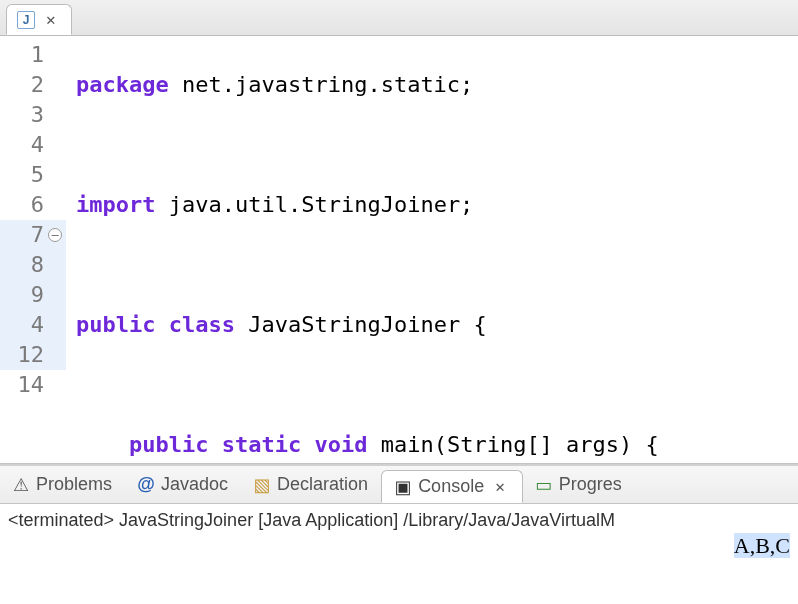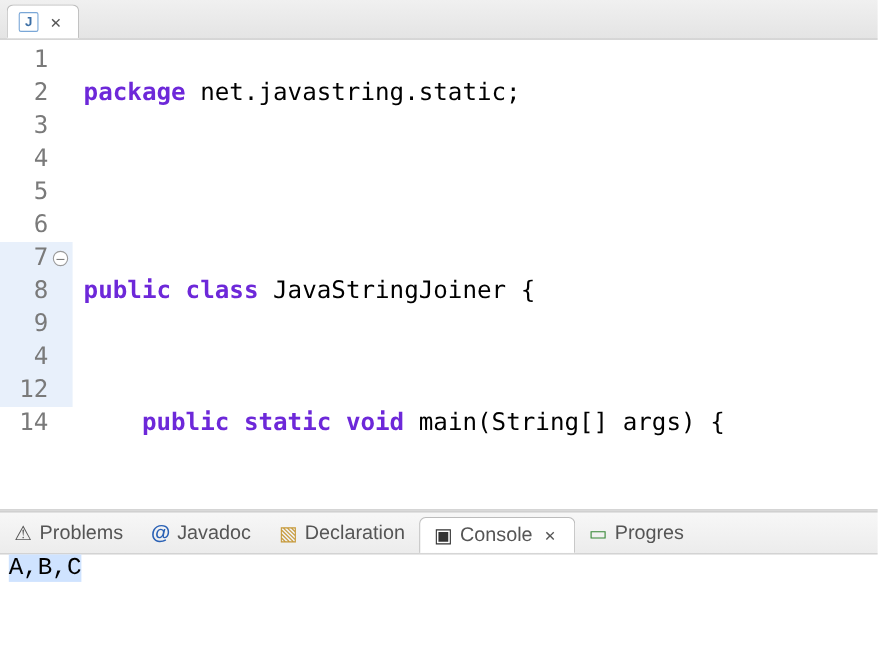--- a/index.html
+++ b/index.html
@@ -116,23 +116,24 @@
   }
   .vicon{width:18px;height:18px;display:inline-flex;align-items:center;justify-content:center;}
   .term-line{
     font-size:18px;
     padding:6px 8px 2px 8px;
     color:#333;
     white-space:nowrap;
     overflow:hidden;
   }
   .output{
-    font-family:Liberation Mono, monospace;
+    font-family:Liberation Serif, serif;
     font-size:22px;
     padding:0 8px;
+    text-align:right;
   }
   .output .sel{background:#cfe3ff;}
 </style>
 </head>
 <body>
 
 <div class="editor-tabbar">
   <div class="editor-tab">
     <span class="j-icon">J</span>
     <span class="close-x">✕</span>
@@ -150,20 +151,21 @@
     <div class="ln hl"><span>7</span><span class="fold-mark">–</span></div>
     <div class="ln hl">8</div>
     <div class="ln hl">9</div>
     <div class="ln hl">4</div>
     <div class="ln hl">12</div>
     <div class="ln">14</div>
   </div>
   <div class="code">
 <div class="row"><span class="kw">package</span><span> net.javastring.static;</span></div>
 <div class="row"></div>
+<div class="row"><span class="kw">import</span><span> java.util.StringJoiner;</span></div>
 <div class="row"></div>
 <div class="row"><span class="kw">public</span> <span class="kw">class</span><span> JavaStringJoiner </span><span>{</span></div>
 <div class="row"></div>
 <div class="row">    <span class="kw">public</span> <span class="kw">static</span> <span class="kw">void</span><span> main(String[] args) </span><span>{</span></div>
 
 
 
 
 
 
@@ -188,14 +190,15 @@
     <div class="btab active">
       <span class="vicon" style="color:#333">▣</span>
       <span>Console</span>
       <span class="close-x">✕</span>
     </div>
     <div class="btab">
       <span class="vicon" style="color:#3a8a3a">▭</span>
       <span>Progres</span>
     </div>
   </div>
+  <div class="term-line">&lt;terminated&gt; JavaStringJoiner [Java Application] /Library/Java/JavaVirtualM</div>
   <div class="output"><span class="sel">A,B,C</span></div>
 </div>
 
 </body></html>

